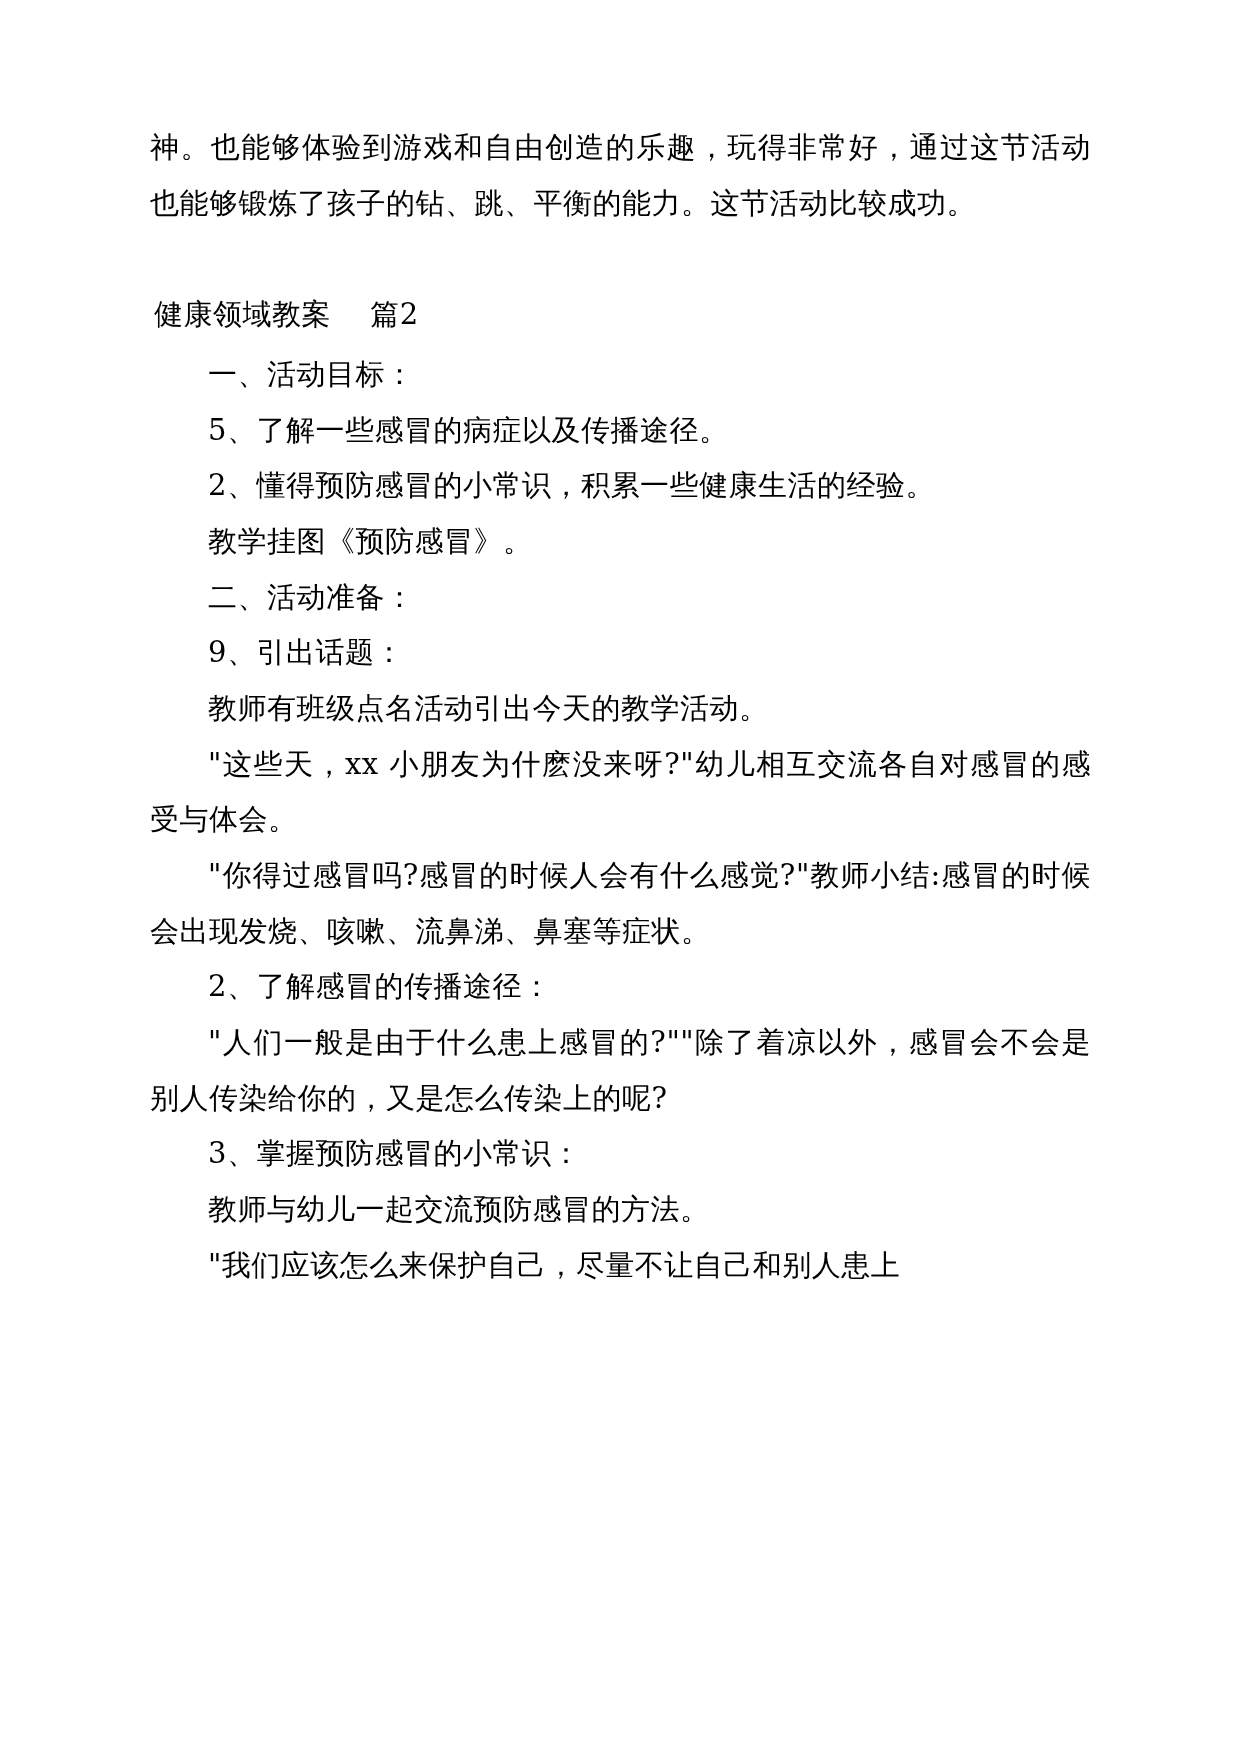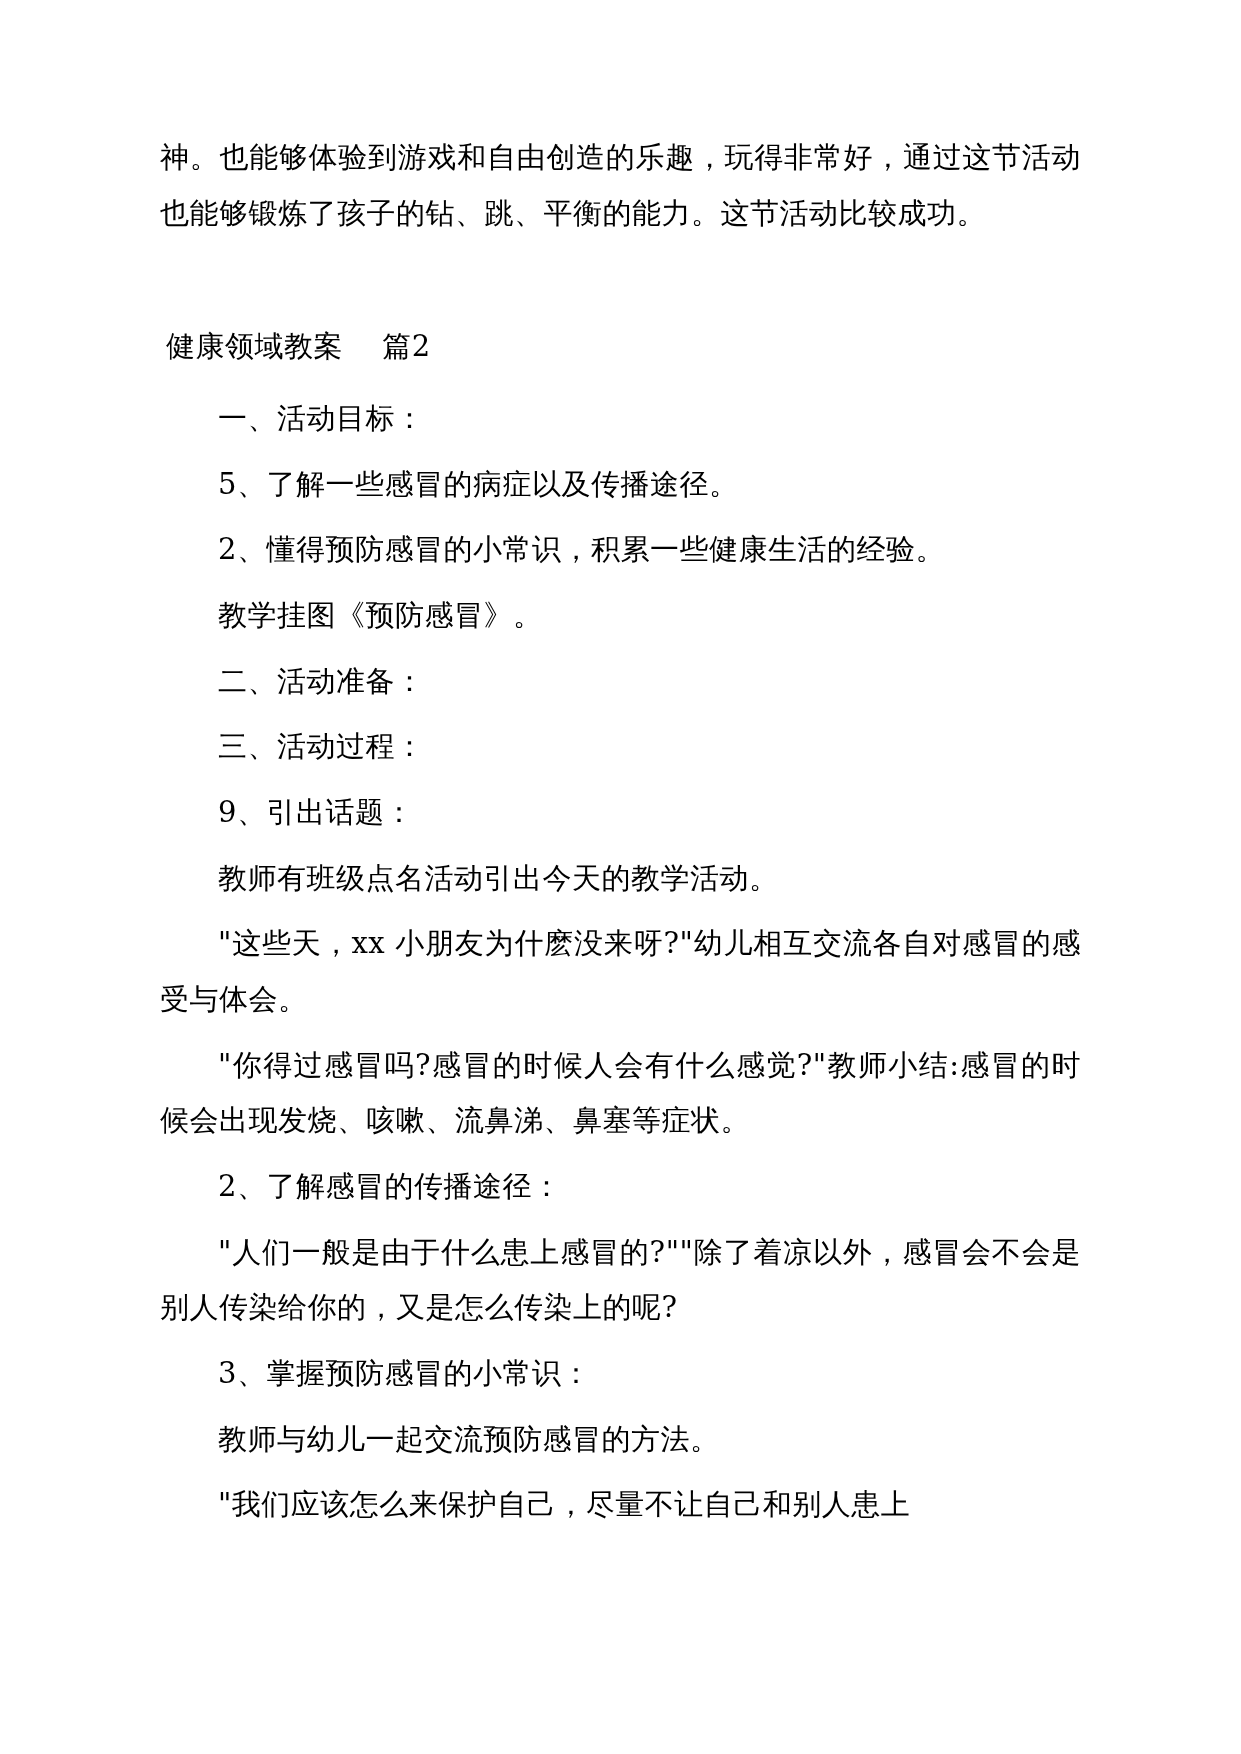--- a/index.html
+++ b/index.html
@@ -21,34 +21,34 @@
     padding: 120px 150px 80px 150px;
   }
   .doc-body {
     font-size: 29px;
     line-height: 1.92;
     text-align: justify;
     text-justify: inter-ideograph;
     letter-spacing: 0.5px;
   }
   .para {
-    margin: 10px;
+    margin: 0;
     white-space: pre-wrap;
   }
   .para.indent {
     text-indent: 2em;
   }
   .para.noindent {
     text-indent: 0;
   }
   .spacer-lg {
     height: 52px;
   }
   .heading {
-    margin: 16px;
+    margin: 4px;
     font-size: 29px;
     line-height: 1.92;
     text-indent: 0;
     font-weight: normal;
   }
 </style>
 </head>
 <body>
 
 <div class="page">
@@ -58,21 +58,20 @@
 
     <div class="spacer-lg"></div>
 
     <p class="heading">健康领域教案 　篇2</p>
 
     <p class="para indent">一、活动目标：</p>
     <p class="para indent">5、了解一些感冒的病症以及传播途径。</p>
     <p class="para indent">2、懂得预防感冒的小常识，积累一些健康生活的经验。</p>
     <p class="para indent">教学挂图《预防感冒》。</p>
     <p class="para indent">二、活动准备：</p>
-    <p class="para indent">三、活动过程：</p>
     <p class="para indent">9、引出话题：</p>
     <p class="para indent">教师有班级点名活动引出今天的教学活动。</p>
     <p class="para indent">"这些天，xx 小朋友为什麽没来呀?"幼儿相互交流各自对感冒的感受与体会。</p>
     <p class="para indent">"你得过感冒吗?感冒的时候人会有什么感觉?"教师小结:感冒的时候会出现发烧、咳嗽、流鼻涕、鼻塞等症状。</p>
     <p class="para indent">2、了解感冒的传播途径：</p>
     <p class="para indent">"人们一般是由于什么患上感冒的?""除了着凉以外，感冒会不会是别人传染给你的，又是怎么传染上的呢?</p>
     <p class="para indent">3、掌握预防感冒的小常识：</p>
     <p class="para indent">教师与幼儿一起交流预防感冒的方法。</p>
     <p class="para indent">"我们应该怎么来保护自己，尽量不让自己和别人患上</p>
 

